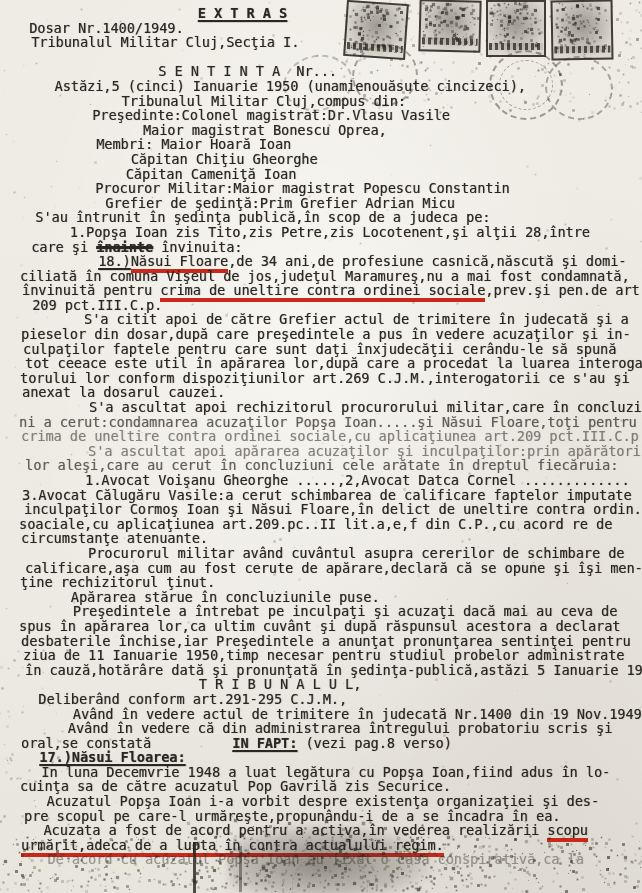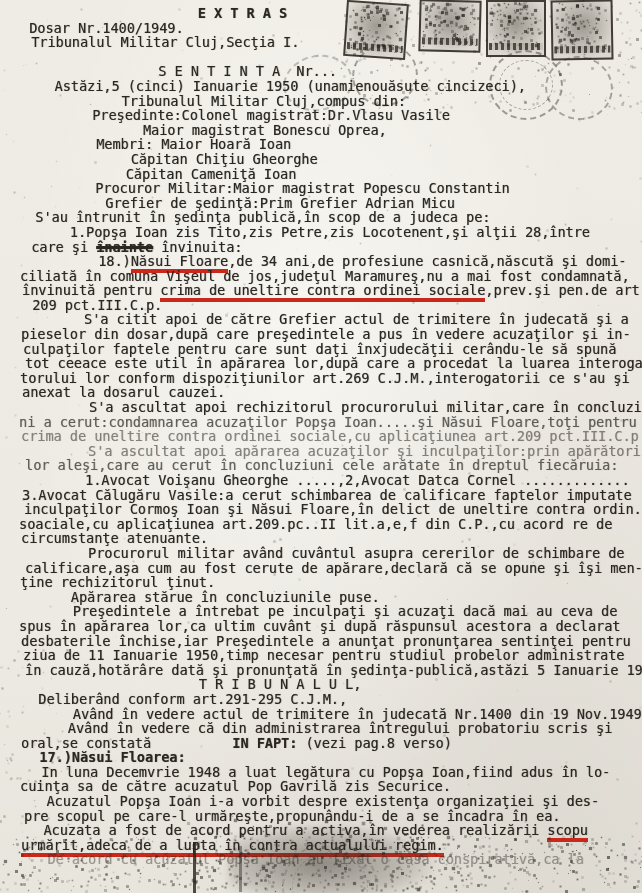--- a/index.html
+++ b/index.html
@@ -19,21 +19,21 @@
   #doc{
     position:absolute;left:22px;top:6px;width:640px;
     font-size:13.5px;line-height:14.6px;
     color:var(--ink,#2a2621);
     white-space:pre;
     text-shadow:0.5px 0.3px 0.7px rgba(43,38,32,.55);
     filter:blur(.22px);
   }
   .ln{height:14.6px;}
   .b{font-weight:bold;}
-  .u{text-decoration-thickness:1.5px;text-underline-offset:2px;}
+  .u{text-decoration:underline;text-decoration-thickness:1.5px;text-underline-offset:2px;}
   .st{text-decoration:line-through;text-decoration-thickness:2.6px;}
   .red{border-bottom:4.5px solid var(--red,#c9281b);}
   .f1{opacity:.72;}
   .f2{opacity:.55;filter:blur(.3px);}
   .f3{opacity:.42;filter:blur(.7px);}
   
   .stamp{
     position:absolute;
     border:2.5px solid rgba(43,39,33,.88);
     background:

